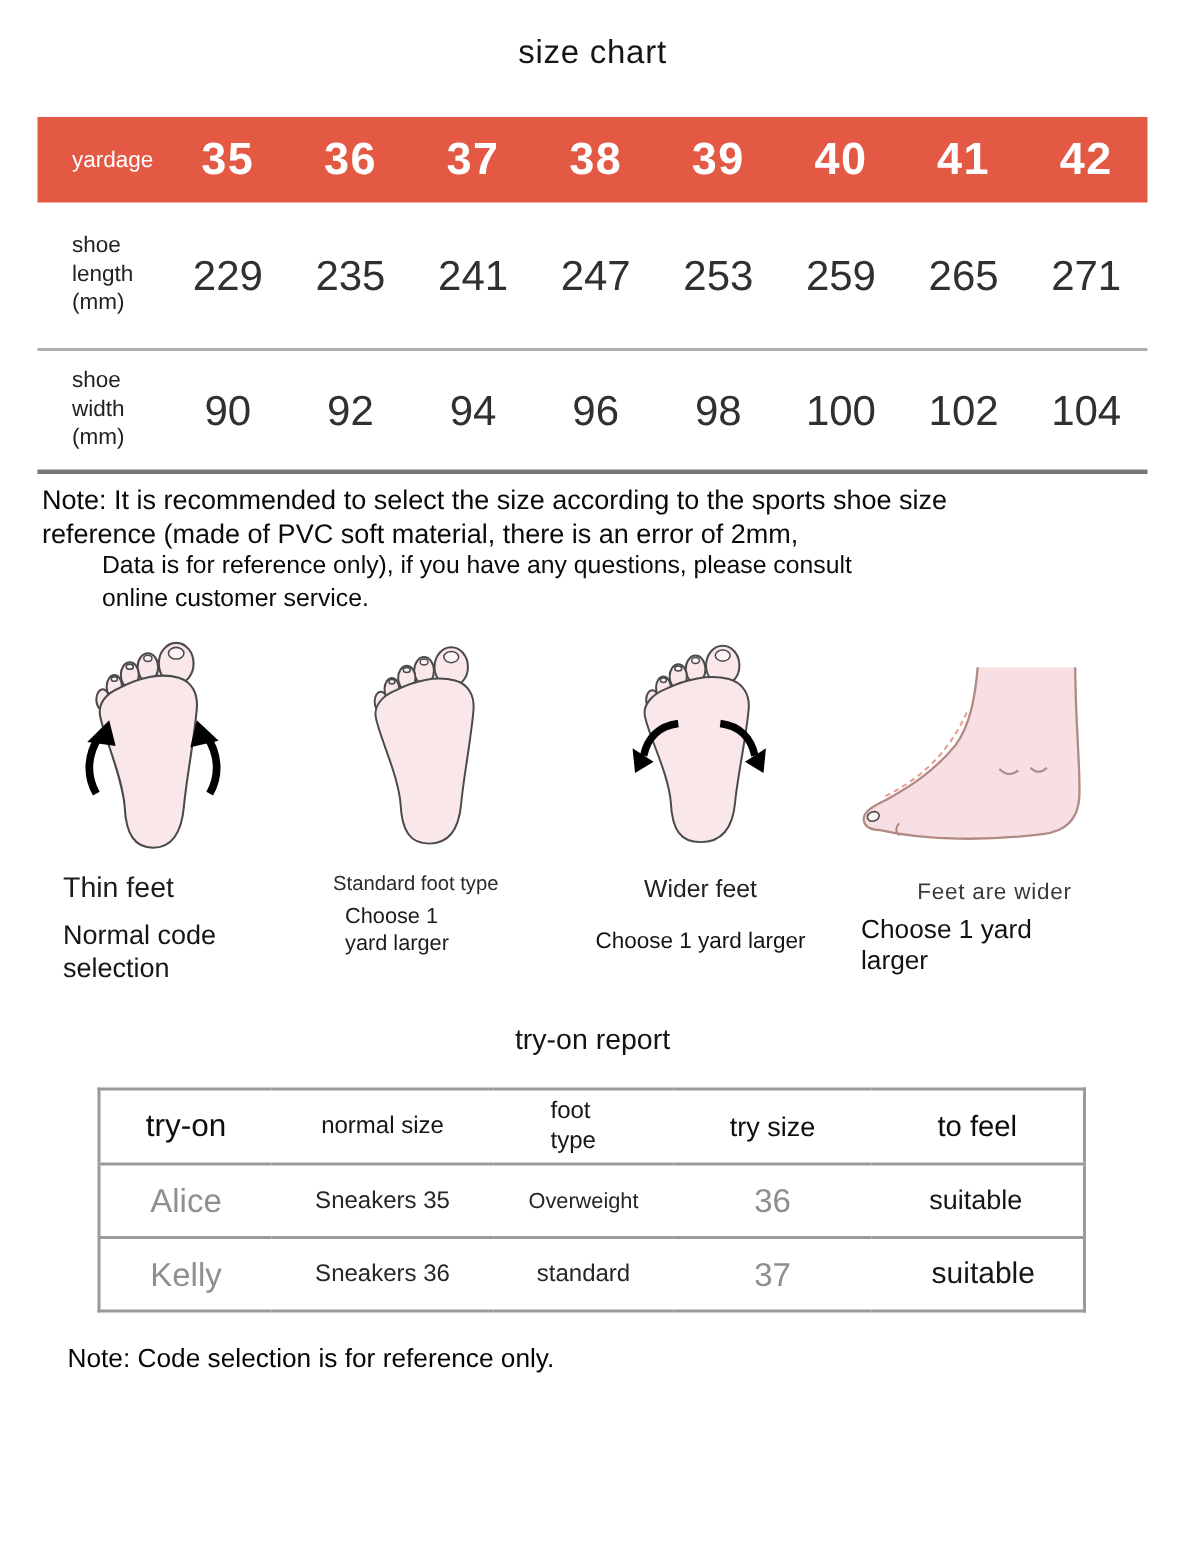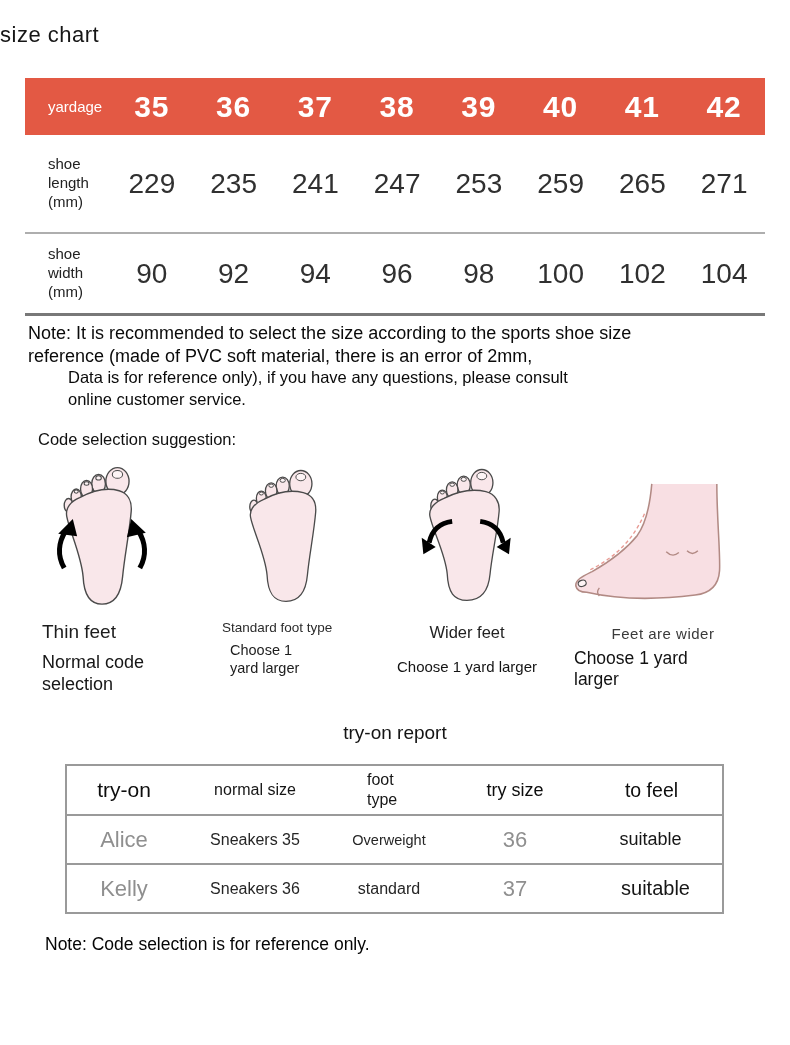--- a/index.html
+++ b/index.html
@@ -3,21 +3,21 @@
 <meta charset="utf-8">
 <style>
   * { margin:0; padding:0; box-sizing:border-box; }
   html,body { background:#ffffff; }
   body {
     width:790px; height:1045px;
     font-family:"Liberation Sans", sans-serif;
     color:#141414; overflow:hidden; position:relative;
   }
   .page-title {
-    padding-top:22px; text-align:left;
+    padding-top:22px; text-align:center;
     font-size:22px; font-weight:500; color:#161616; letter-spacing:.5px;
   }
   
   .size-table { margin:30px 25px 0 25px; }
   .st-header {
     background:#E35944; height:57px;
     display:flex; align-items:center; color:#ffffff;
   }
   .st-corner { width:86px; padding-left:23px; font-size:15px; }
   .st-size { flex:1; text-align:center; font-size:30px; font-weight:700; letter-spacing:1px; }
@@ -147,21 +147,20 @@
     <div class="divider-dark"></div>
   </div>
 
   <div class="note1">
     <div class="nline">Note: It is recommended to select the size according to the sports shoe size</div>
     <div class="nline">reference (made of PVC soft material, there is an error of 2mm,</div>
     <div class="nline indent">Data is for reference only), if you have any questions, please consult</div>
     <div class="nline indent">online customer service.</div>
   </div>
 
-  <div class="code-suggestion">Code selection suggestion:</div>
 
   <div class="feet-row">
 
     <div class="foot-card fc1">
       <svg viewBox="0 0 112 170" xmlns="http://www.w3.org/2000/svg">
         <ellipse class="foot-fill" cx="74" cy="19" rx="13.5" ry="16"></ellipse>
         <ellipse class="foot-fill" cx="52" cy="22" rx="8" ry="11"></ellipse>
         <ellipse class="foot-fill" cx="38" cy="28" rx="7" ry="10"></ellipse>
         <ellipse class="foot-fill" cx="26" cy="37" rx="6" ry="9"></ellipse>
         <ellipse class="foot-fill" cx="17" cy="47" rx="5" ry="8"></ellipse>

